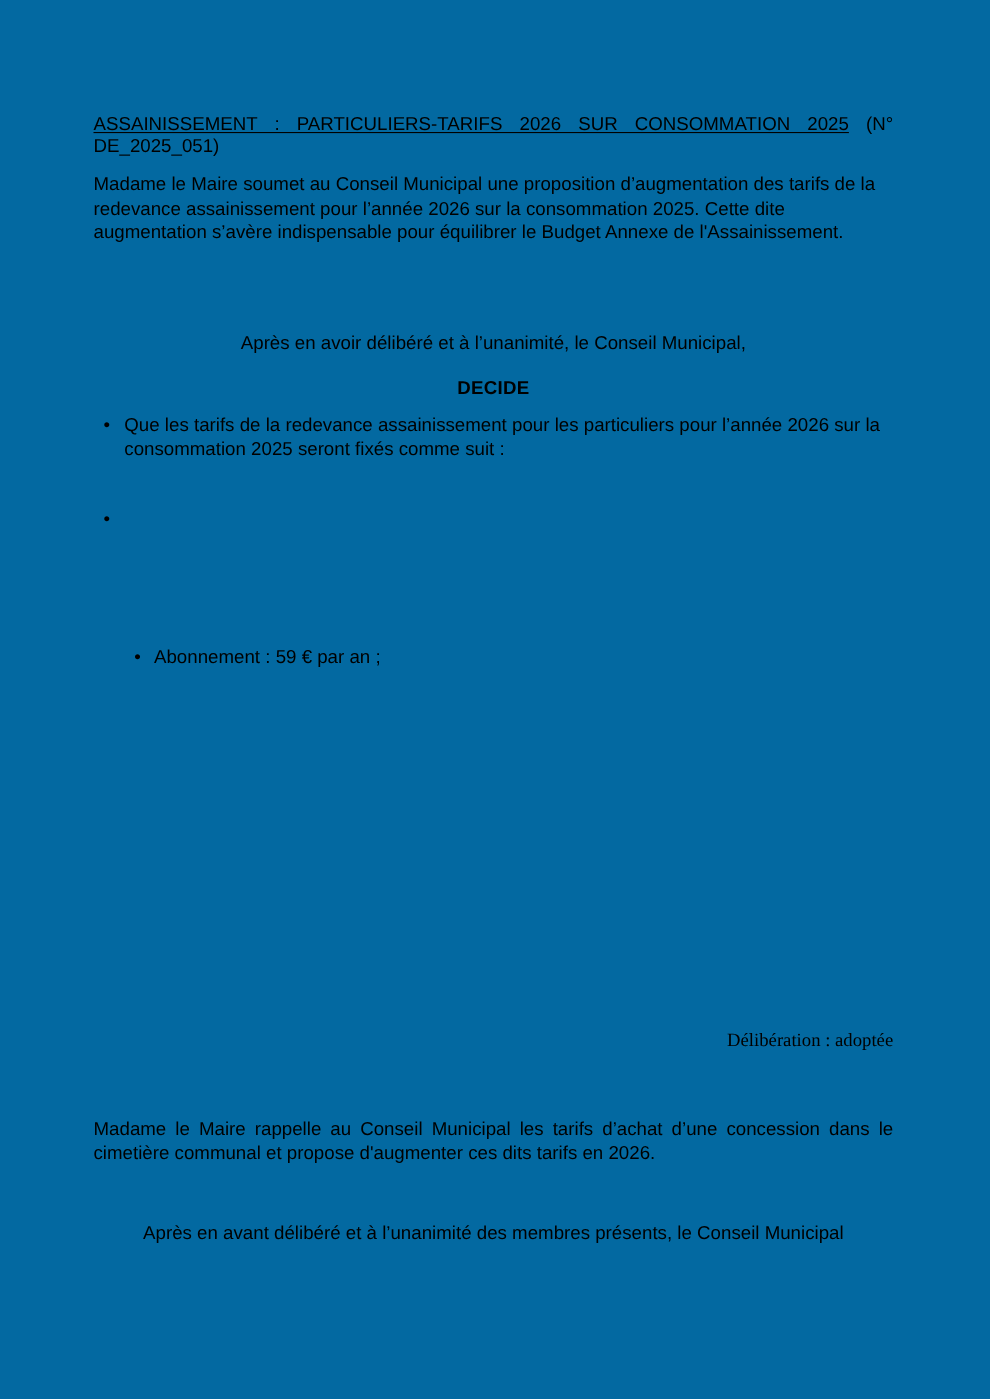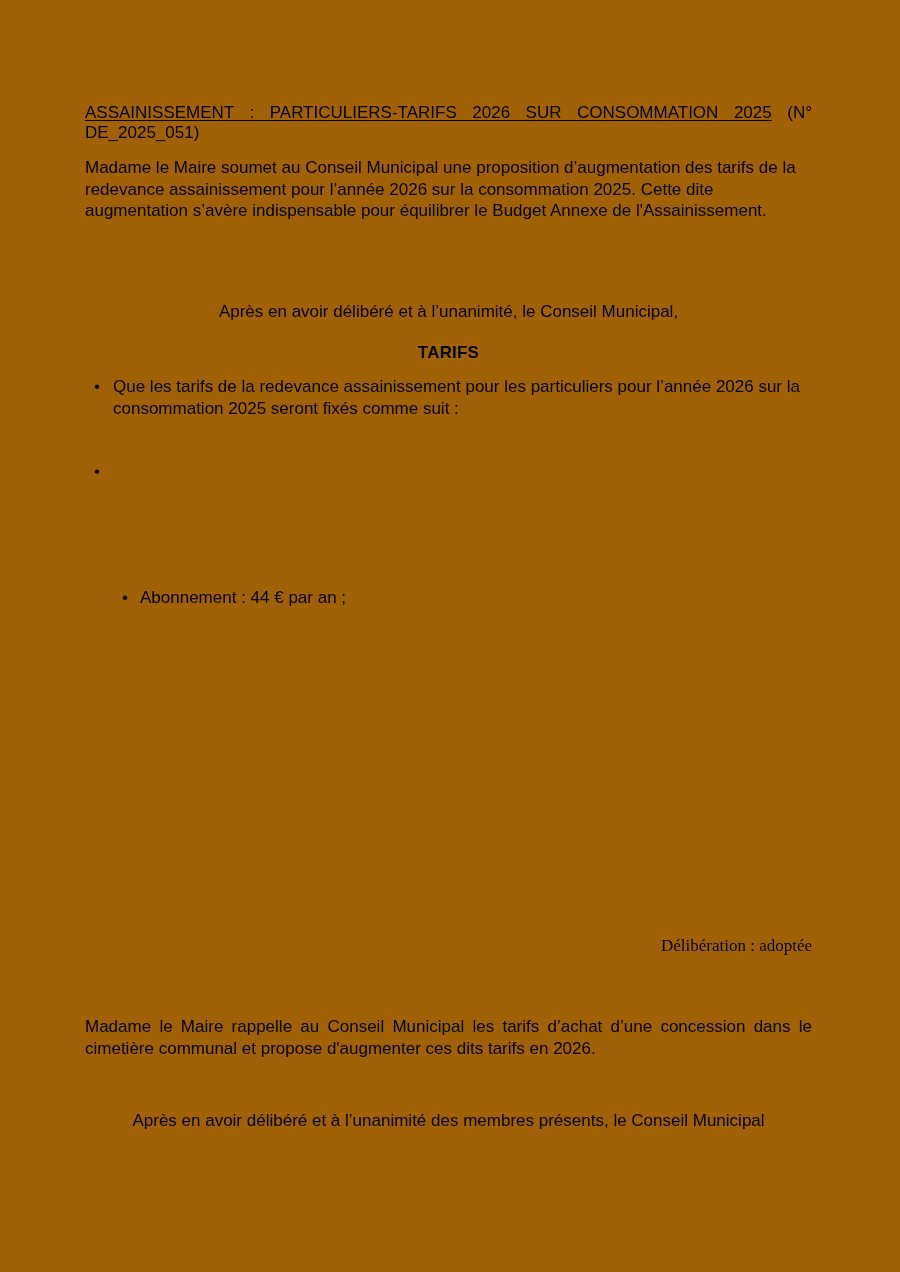--- a/index.html
+++ b/index.html
@@ -1,20 +1,20 @@
 <!DOCTYPE html>
 <html><head>
 <meta charset="utf-8">
 <style>
   html, body { margin: 0; padding: 0; }
   .page {
     position: relative;
     width: 900px;
     height: 1272px;
-    background: #a16207;
+    background: #0369a1;
     color: #000000;
     font-family: "Liberation Sans", sans-serif;
     font-size: 17px;
     line-height: 21.5px;
     overflow: hidden;
   }
   .blk {
     position: absolute;
     left: 85px;
     width: 727px;
@@ -59,30 +59,30 @@
 <body>
 
 <div class="page">
 
   <div id="h1" class="blk heading"><span class="u">ASSAINISSEMENT : PARTICULIERS-TARIFS 2026 SUR CONSOMMATION 2025</span> <span>(N° DE_2025_051)</span></div>
 
   <div id="p1" class="blk para-left">Madame le Maire soumet au Conseil Municipal une proposition d’augmentation des tarifs de la redevance assainissement pour l’année 2026 sur la consommation 2025. Cette dite augmentation s’avère indispensable pour équilibrer le Budget Annexe de l'Assainissement.</div>
 
   <div id="c1" class="blk centered">Après en avoir délibéré et à l’unanimité, le Conseil Municipal,</div>
 
-  <div id="decide1" class="blk decide">TARIFS</div>
+  <div id="decide1" class="blk decide">DECIDE</div>
 
   <div id="b1" class="blk li"><span>Que les tarifs de la redevance assainissement pour les particuliers pour l’année 2026 sur la consommation 2025 seront fixés comme suit :</span></div>
 
   <div id="b2" class="blk li"><span></span></div>
 
-  <div id="sb1" class="blk li sub"><span>Abonnement : 44 € par an ;</span></div>
+  <div id="sb1" class="blk li sub"><span>Abonnement : 59 € par an ;</span></div>
 
 
 
   <div id="status1" class="blk right">Délibération : adoptée</div>
 
 
   <div id="p2" class="blk para-just">Madame le Maire rappelle au Conseil Municipal les tarifs d’achat d’une concession dans le cimetière communal et propose d'augmenter ces dits tarifs en 2026.</div>
 
-  <div id="c2" class="blk centered">Après en avoir délibéré et à l’unanimité des membres présents, le Conseil Municipal</div>
+  <div id="c2" class="blk centered">Après en avant délibéré et à l’unanimité des membres présents, le Conseil Municipal</div>
 
 </div>
 
 </body></html>

